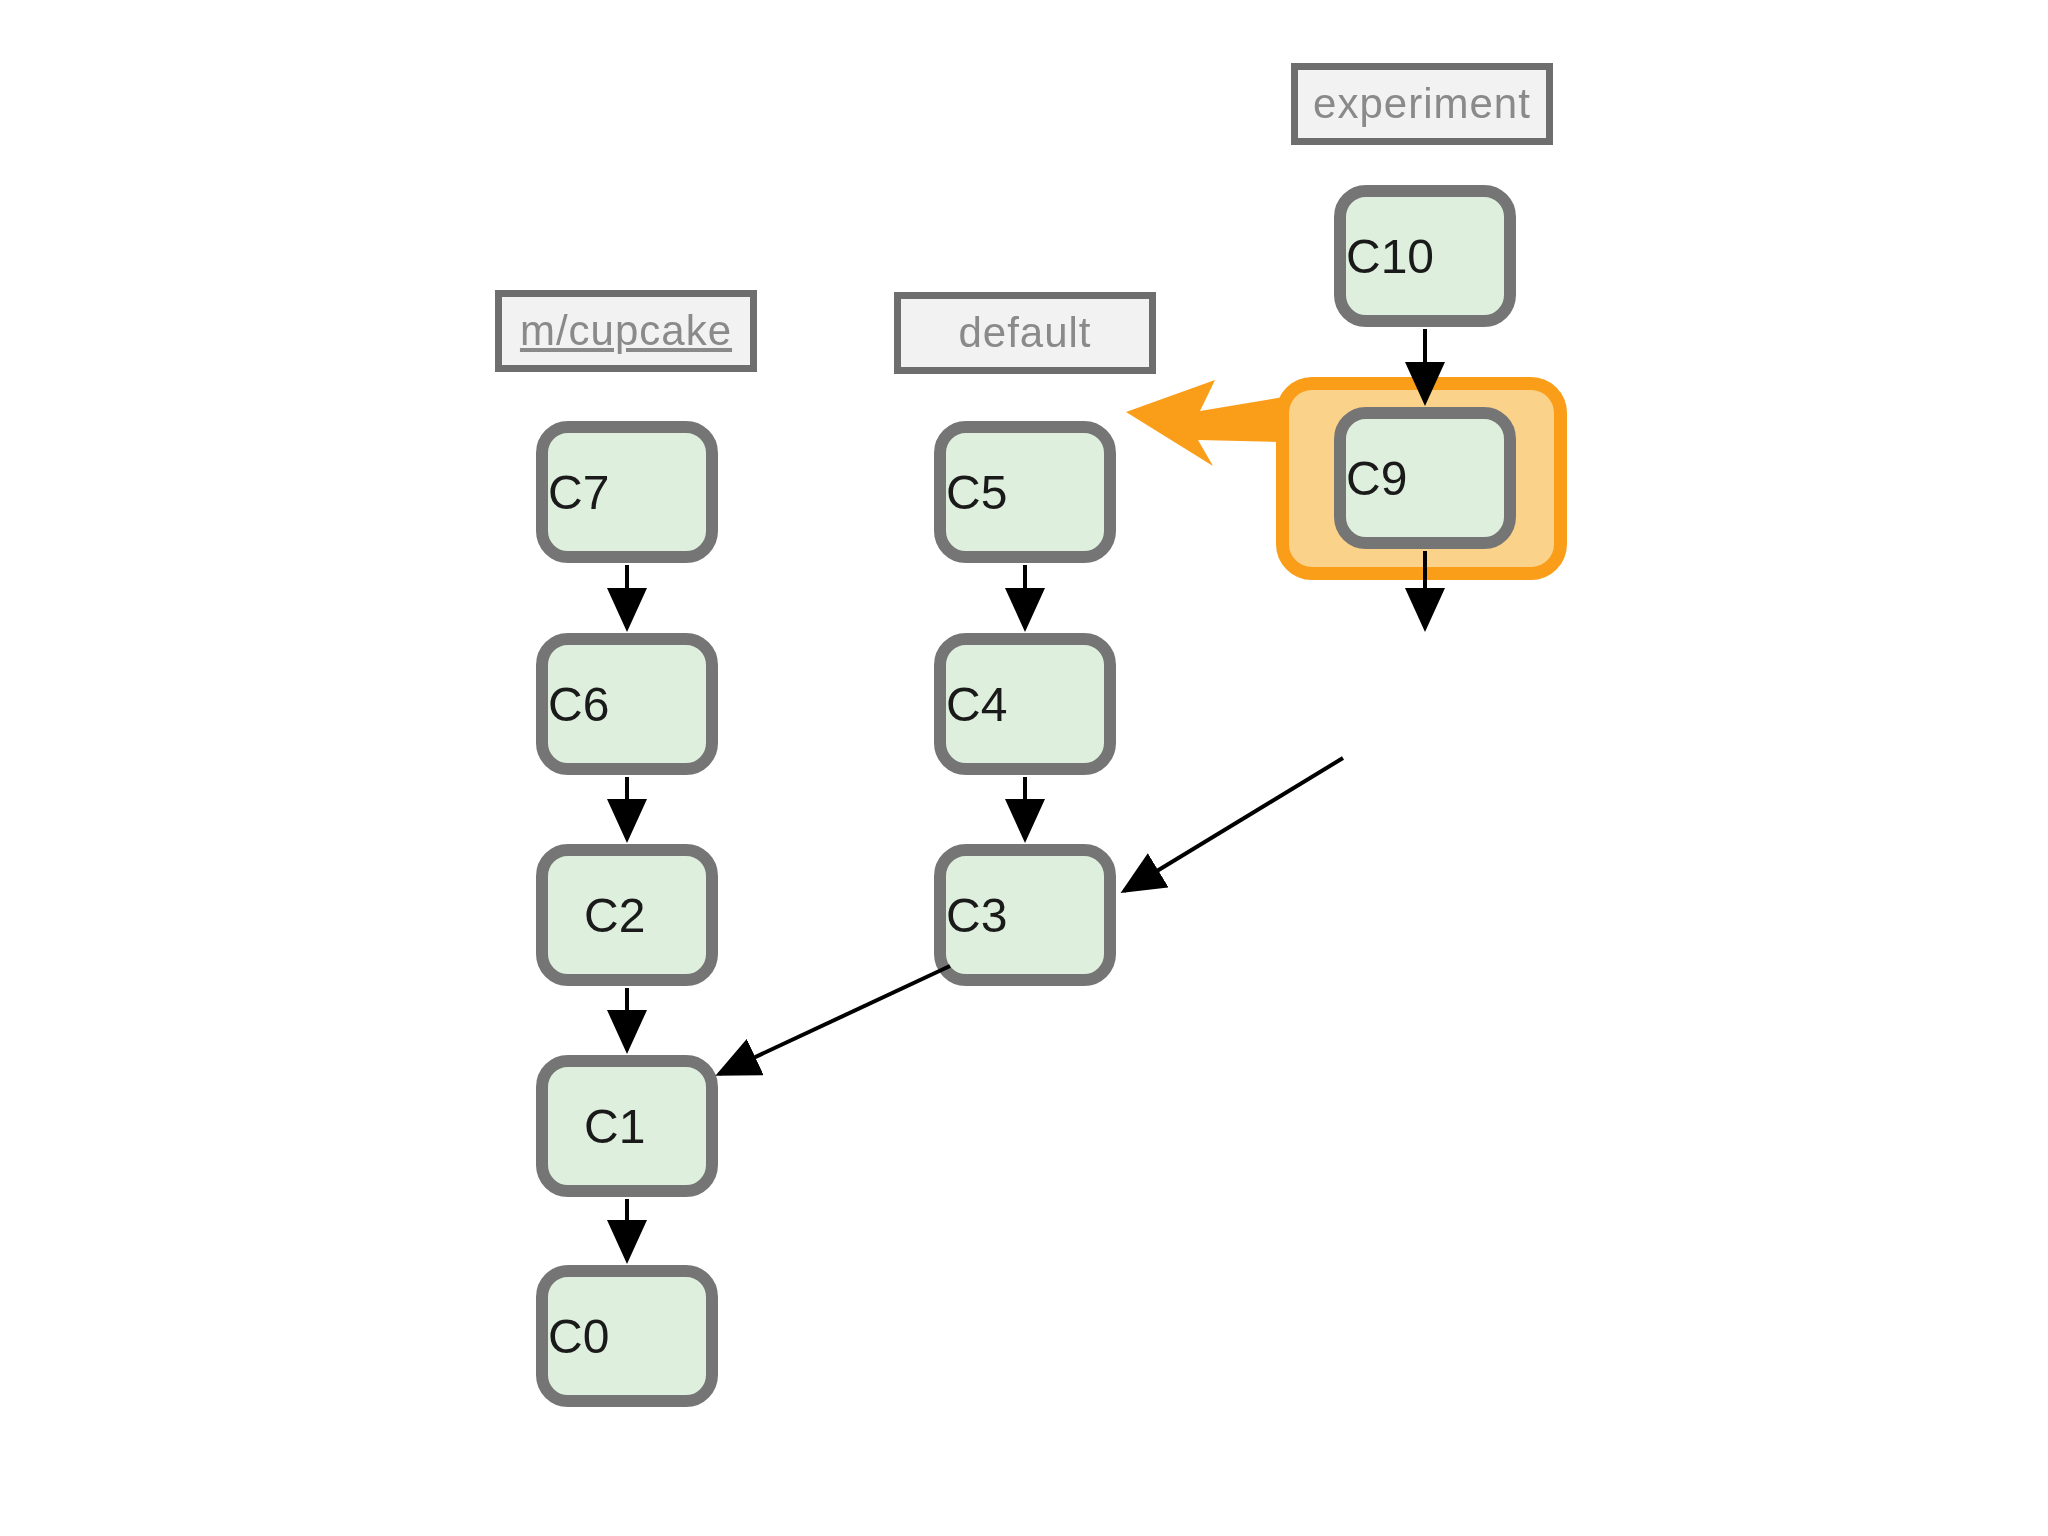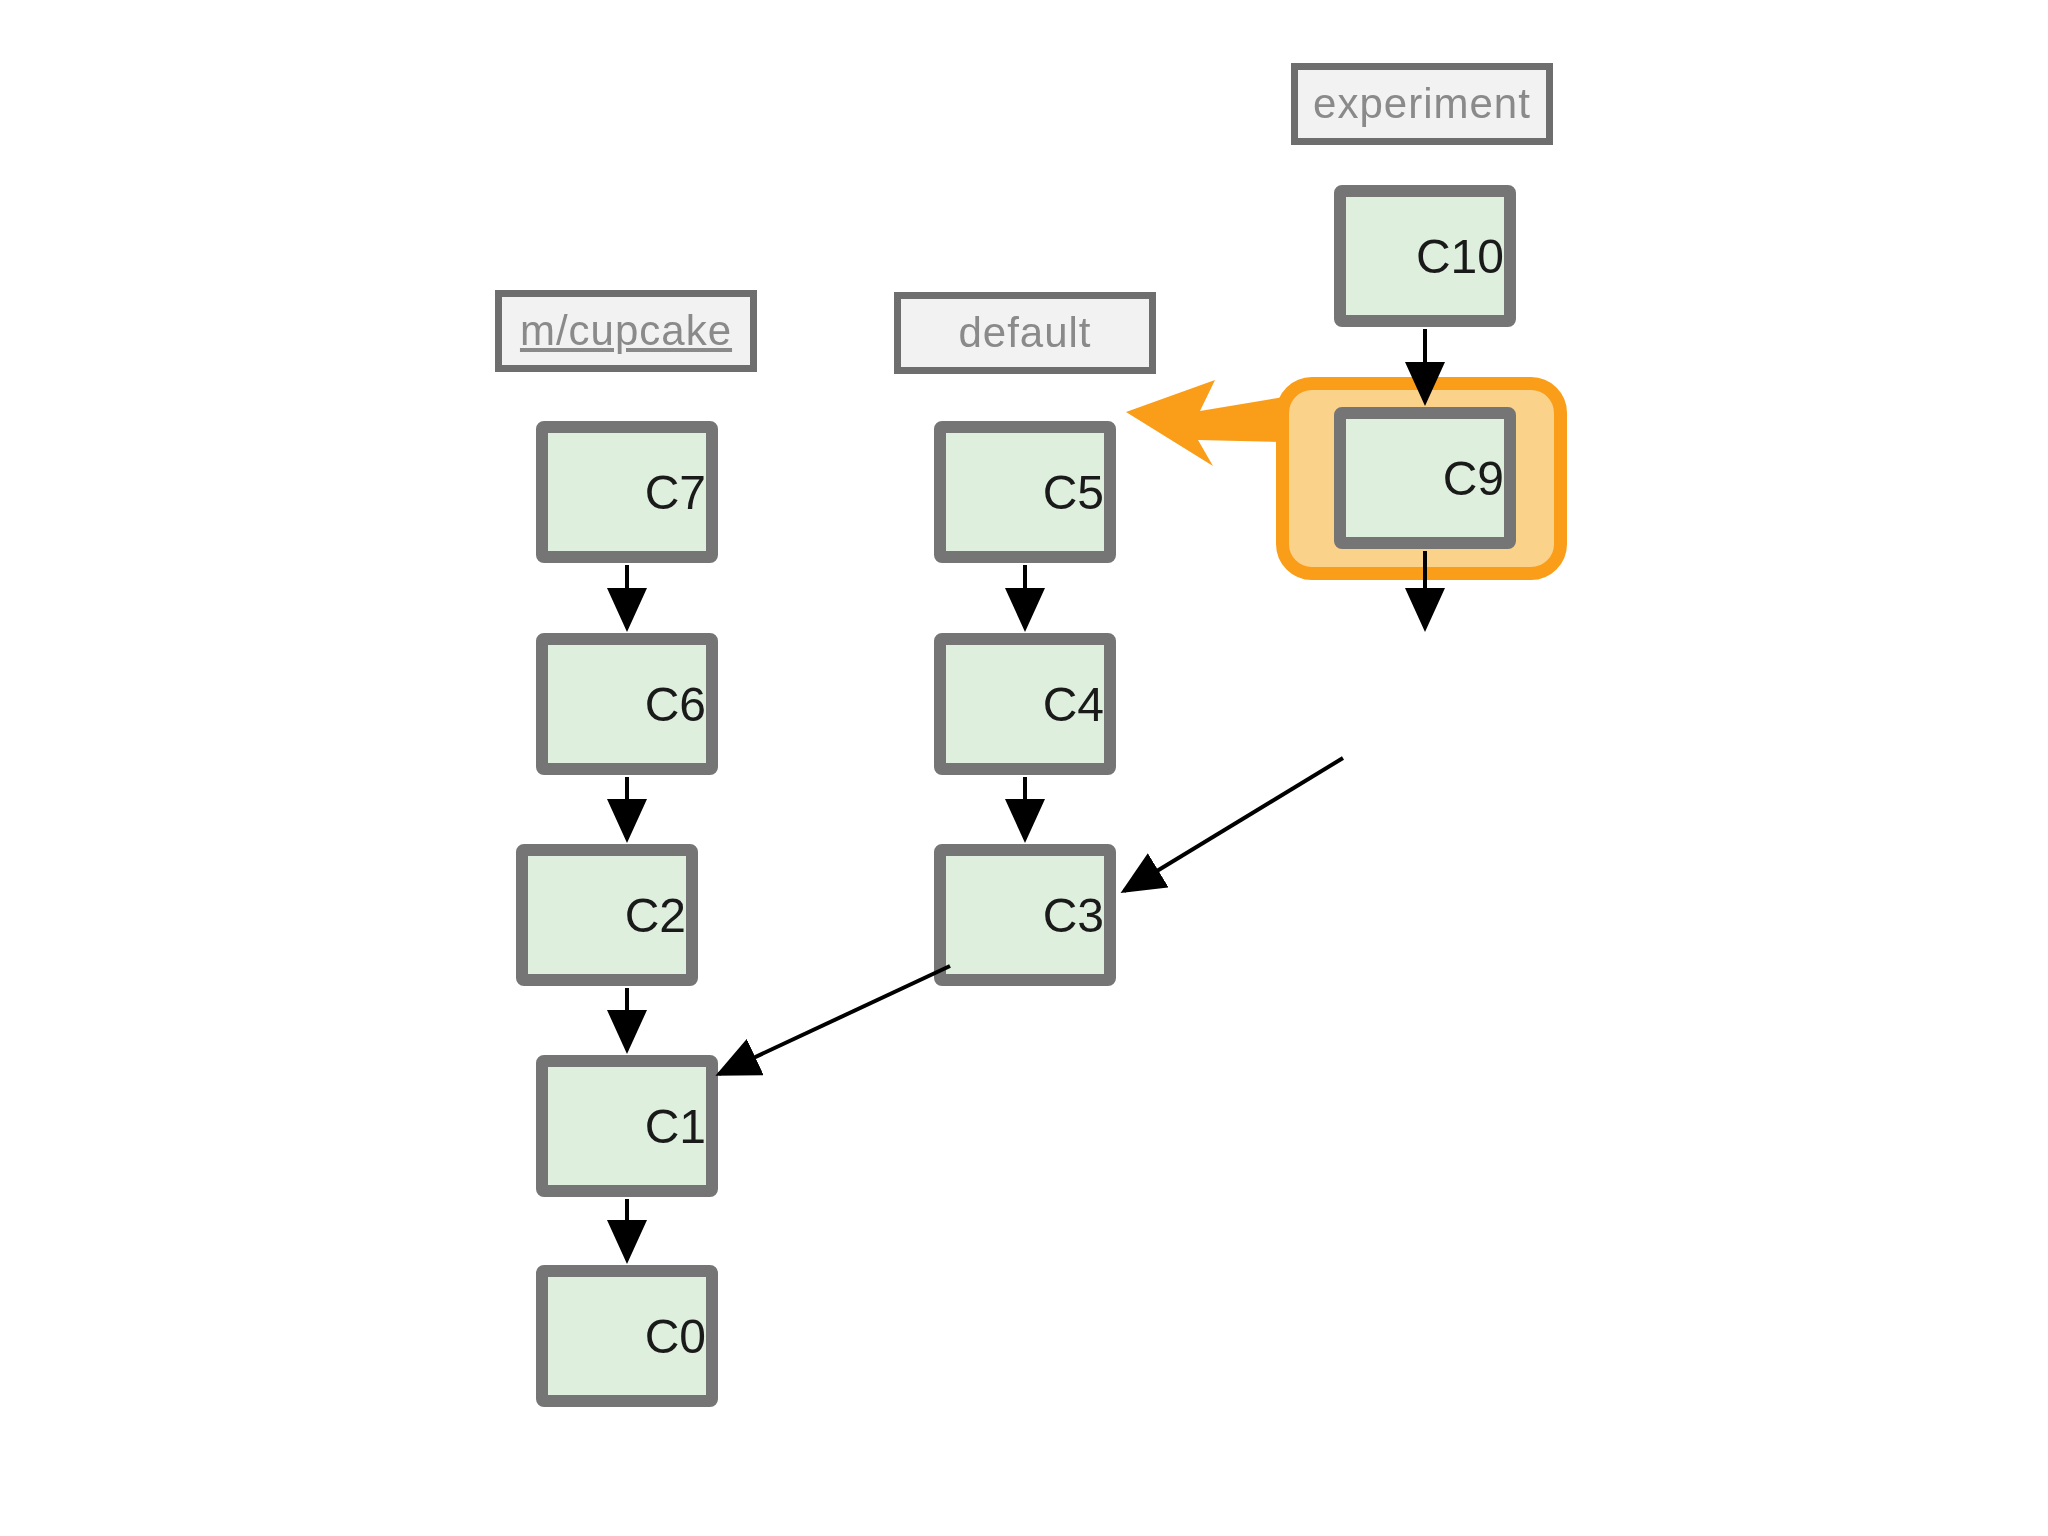--- a/index.html
+++ b/index.html
@@ -25,42 +25,42 @@
     border: 13px solid var(--highlight-border, #fa9d18);
     border-radius: 36px;
     z-index: 1;
   }
   .node {
     position: absolute;
     width: 182px; height: 142px;
     box-sizing: border-box;
     background: var(--node-fill, #def0dd);
     border: 12px solid var(--node-border, #757575);
-    border-radius: 8px;
-    display: flex; align-items: center; justify-content: flex-end;
+    border-radius: 32px;
+    display: flex; align-items: center; justify-content: flex-start;
     font-size: 48px;
     color: var(--node-text, #1a1a1a);
     z-index: 2;
   }
   .branch-label {
     position: absolute;
     width: 262px; height: 82px;
     box-sizing: border-box;
     background: var(--label-fill, #f2f2f2);
     border: 7px solid var(--label-border, #6e6e6e);
     display: flex; align-items: center; justify-content: center;
     font-size: 42px;
     letter-spacing: 1px;
     color: var(--label-text, #8a8a8a);
     z-index: 2;
   }
   
   .c7  { left: 536px;  top: 421px; }
   .c6  { left: 536px;  top: 633px; }
-  .c2  { left: 516px;  top: 844px; }
+  .c2  { left: 536px;  top: 844px; padding-left: 36px; }
   .c1  { left: 536px;  top: 1055px; padding-left: 36px; }
   .c0  { left: 536px;  top: 1265px; }
   .c5  { left: 934px;  top: 421px; }
   .c4  { left: 934px;  top: 633px; }
   .c3  { left: 934px;  top: 844px; }
   .c10 { left: 1334px; top: 185px; }
   .c9  { left: 1334px; top: 407px; z-index: 3; }
   .c8  { left: 1334px; top: 633px; }
   .lbl-cupcake    { left: 495px;  top: 290px; text-decoration: underline; }
   .lbl-default    { left: 894px;  top: 292px; }

